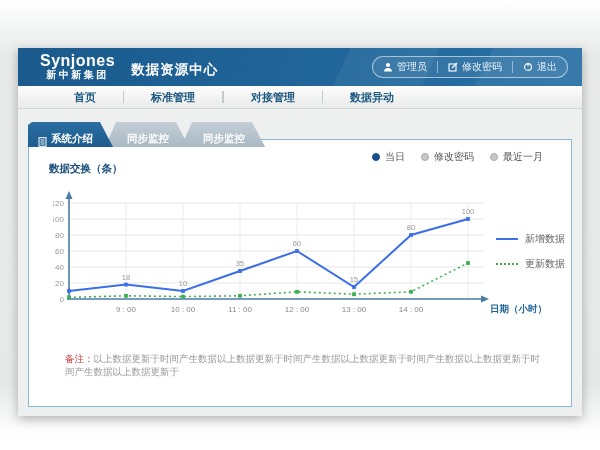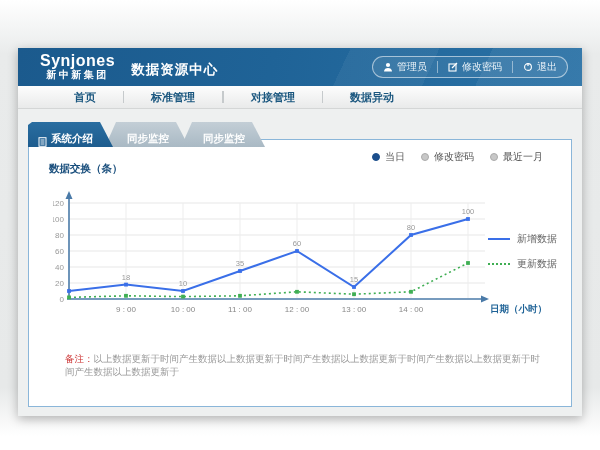--- a/index.html
+++ b/index.html
@@ -46,21 +46,21 @@
 
   
   .range-legend { position:absolute; top:10px; right:28px; display:flex; gap:16px; align-items:flex-end; }
   .range-item { display:flex; align-items:center; gap:5px; font-size:10px; color:#555; cursor:pointer; }
   .radio-dot { width:8px; height:8px; border-radius:50%; background:#c7c7c7; border:1px solid #ababab; }
   .range-item.selected .radio-dot { background:#1b4e8c; border-color:#1b4e8c; }
 
   .ylabel { position:absolute; left:20px; top:22px; font-size:10.5px; font-weight:bold; color:#1a4f7d; }
 
   .chart-wrap { position:absolute; left:24px; top:46px; }
-  .series-legend { position:absolute; right:14px; top:92px; }
+  .series-legend { position:absolute; right:6px; top:92px; }
   .series-row { display:flex; align-items:center; gap:7px; margin-bottom:11px; cursor:pointer; }
   .series-label { font-size:10px; color:#666; }
   .swatch { width:22px; height:0; }
   .swatch.solid  { border-top:2px solid #3a6fe8; }
   .swatch.dotted { border-top:2px dotted #3fae53; }
 
   .note { position:absolute; left:36px; top:212px; right:30px; font-size:9.5px; color:#999; line-height:1.4; }
   .note-label { color:#cc3333; }
 
   svg text { font-family:"Liberation Sans","DejaVu Sans",sans-serif; }

